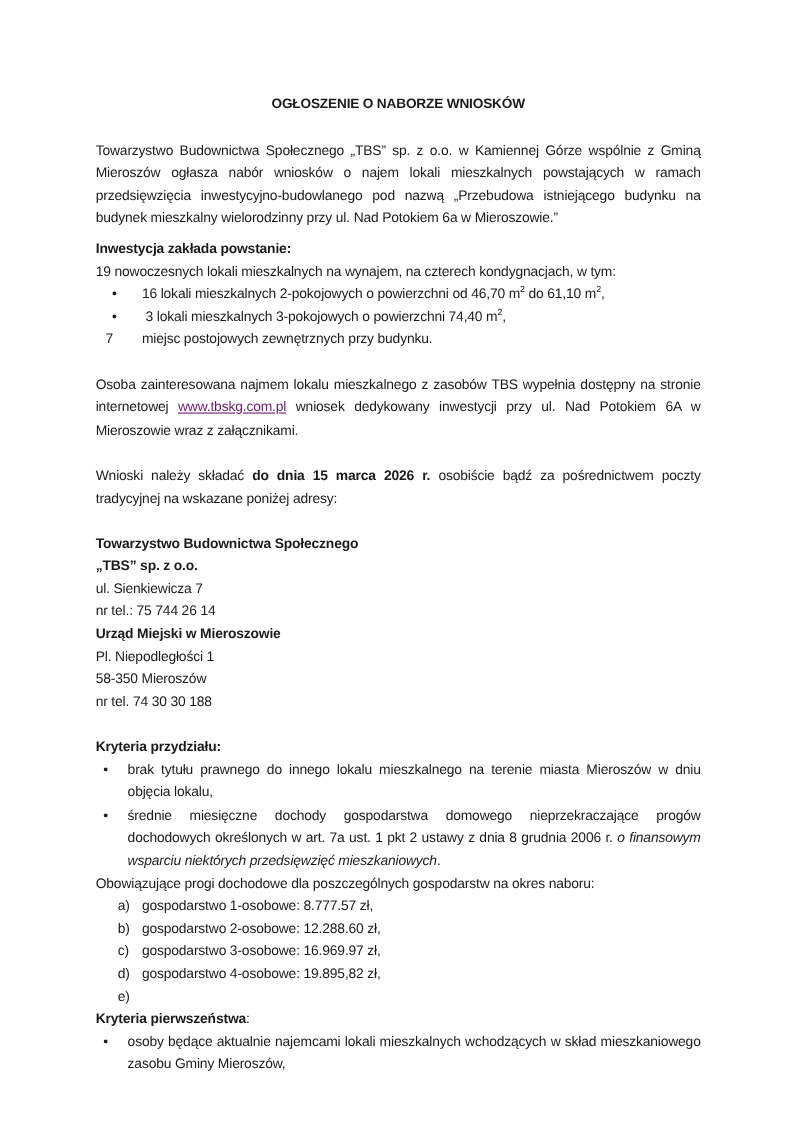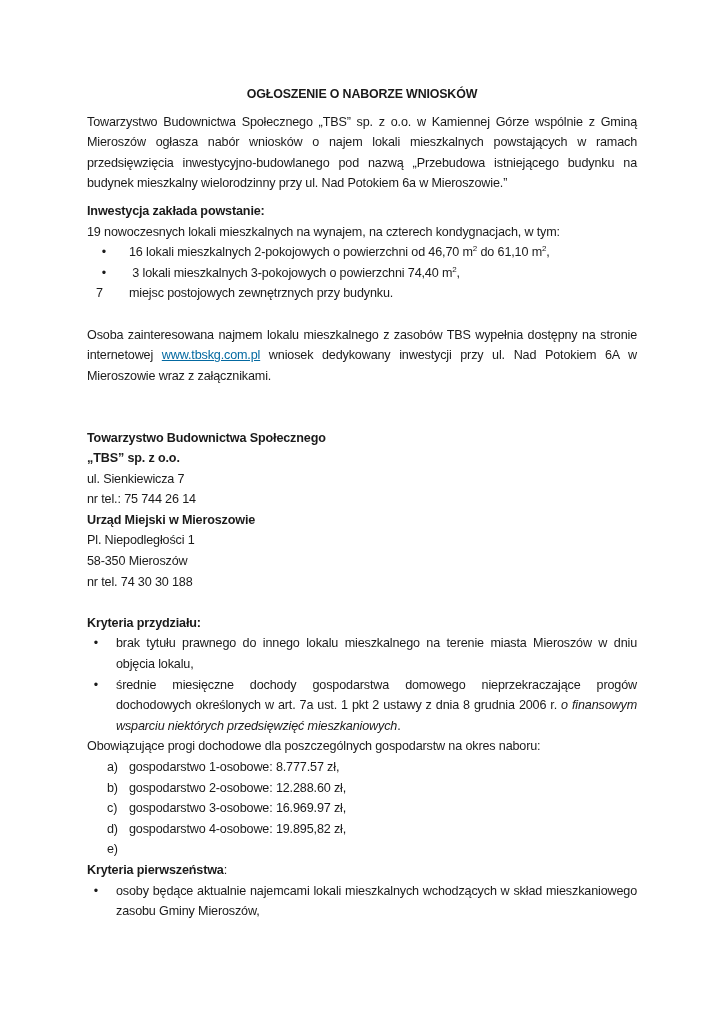--- a/index.html
+++ b/index.html
@@ -3,37 +3,37 @@
   <meta charset="utf-8">
   <style>
     html, body { margin: 0; padding: 0; background: #ffffff; }
     body { width: 724px; height: 1024px; position: relative; overflow: hidden; }
     .page {
       position: absolute; left: 87px; top: 84px; width: 550px;
       font-family: "Liberation Sans", sans-serif;
       font-size: 12.6px; line-height: 20.6px; color: #1a1a1a;
       letter-spacing: -0.15px;
     }
-    .title { text-align: center; font-weight: bold; margin-bottom: 7px; font-size: 12.4px; }
+    .title { text-align: center; font-weight: bold; margin-bottom: 22px; font-size: 12.4px; }
     p { margin: 0; }
     .just { text-align: justify; }
     .gap { height: 20.6px; }
     .gap-s { height: 7px; }
     b, .bold { font-weight: bold; }
     .bullets { list-style: none; margin: 0; padding: 0; }
     .bullets li { position: relative; padding-left: 29px; }
     .bullets.indent li { padding-left: 42px; }
     .bullets li .dot { position: absolute; left: 0; top: 0; width: 18px; text-align: center; }
     .bullets.indent li .dot { left: 8px; }
     .num-row { position: relative; padding-left: 42px; }
     .num-row .num { position: absolute; left: 9px; }
     .alpha { list-style: none; margin: 0; padding: 0; }
     .alpha li { position: relative; padding-left: 42px; }
     .alpha li .lbl { position: absolute; left: 20px; }
-    a.link { color: #0369a1; text-decoration: underline; }
+    a.link { color: #701a75; text-decoration: underline; }
     i { font-style: italic; }
     sup { font-size: 8px; line-height: 0; }
   </style>
 </head>
 <body>
 
 <div class="page">
   <p class="title">OGŁOSZENIE O NABORZE WNIOSKÓW</p>
 
   <p class="just">Towarzystwo Budownictwa Społecznego „TBS” sp. z o.o. w Kamiennej Górze wspólnie z Gminą Mieroszów ogłasza nabór wniosków o najem lokali mieszkalnych powstających w ramach przedsięwzięcia inwestycyjno-budowlanego pod nazwą „Przebudowa istniejącego budynku na budynek mieszkalny wielorodzinny przy ul. Nad Potokiem 6a w Mieroszowie.”</p>
@@ -57,20 +57,21 @@
       <span>miejsc postojowych zewnętrznych przy budynku.</span>
     </p>
   </div>
 
   <div class="gap"></div>
 
   <p class="just"><span>Osoba zainteresowana najmem lokalu mieszkalnego z zasobów TBS wypełnia dostępny na stronie internetowej </span><a class="link">www.tbskg.com.pl</a><span> wniosek dedykowany inwestycji przy ul. Nad Potokiem 6A w Mieroszowie wraz z załącznikami.</span></p>
 
   <div class="gap"></div>
 
+  <p class="just"><span>Wnioski należy składać </span><b>do dnia 15 marca 2026 r.</b><span> osobiście bądź za pośrednictwem poczty tradycyjnej na wskazane poniżej adresy:</span></p>
 
   <div class="gap"></div>
 
   <div>
     <p class="bold">Towarzystwo Budownictwa Społecznego</p>
     <p class="bold">„TBS” sp. z o.o.</p>
     <p>ul. Sienkiewicza 7</p>
     <p>nr tel.: 75 744 26 14</p>
     <p class="bold">Urząd Miejski w Mieroszowie</p>
     <p>Pl. Niepodległości 1</p>

